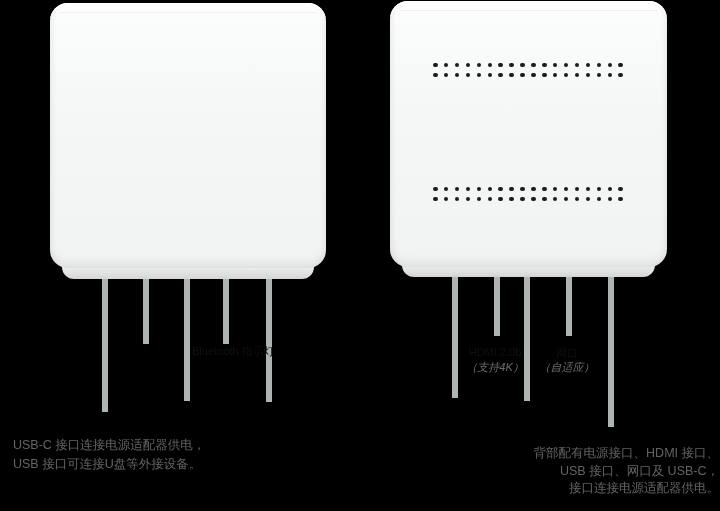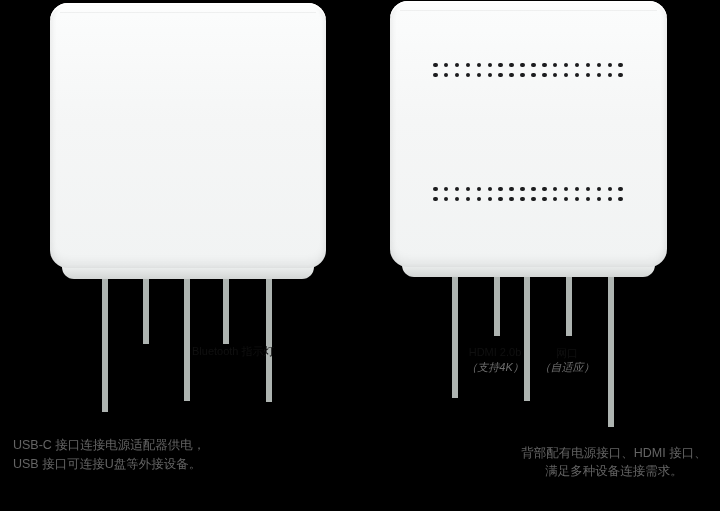--- a/index.html
+++ b/index.html
@@ -199,17 +199,18 @@
   <div class="lbl dark" style="left:192px;top:344px;">Bluetooth 指示灯</div>
   <div class="lbl dark center" style="left:455px;top:346px;width:80px;">HDMI 2.0b</div>
   <div class="lbl gray center" style="left:455px;top:360px;width:80px;">（支持4K）</div>
   <div class="lbl dark center" style="left:527px;top:346px;width:80px;">网口</div>
   <div class="lbl gray center" style="left:527px;top:360px;width:80px;">（自适应）</div>
 
   <div class="caption" style="left:13px;top:436px;width:215px;">
     <div style="position:static;">USB-C 接口连接电源适配器供电，</div>
     <div style="position:static;">USB 接口可连接U盘等外接设备。</div>
   </div>
-  <div class="caption right" style="left:509px;top:445px;width:210px;">
+  <div class="caption right" style="left:509px;top:445px;width:210px;text-align:right;">
     <div style="position:static;">背部配有电源接口、HDMI 接口、</div>
-    <div style="position:static;">满足多种设备连接需求。</div>
+    <div style="position:static;">USB 接口、网口及 USB-C，</div>
+    <div style="position:static;">接口连接电源适配器供电。</div>
   </div>
 </div>
 
 </body></html>

